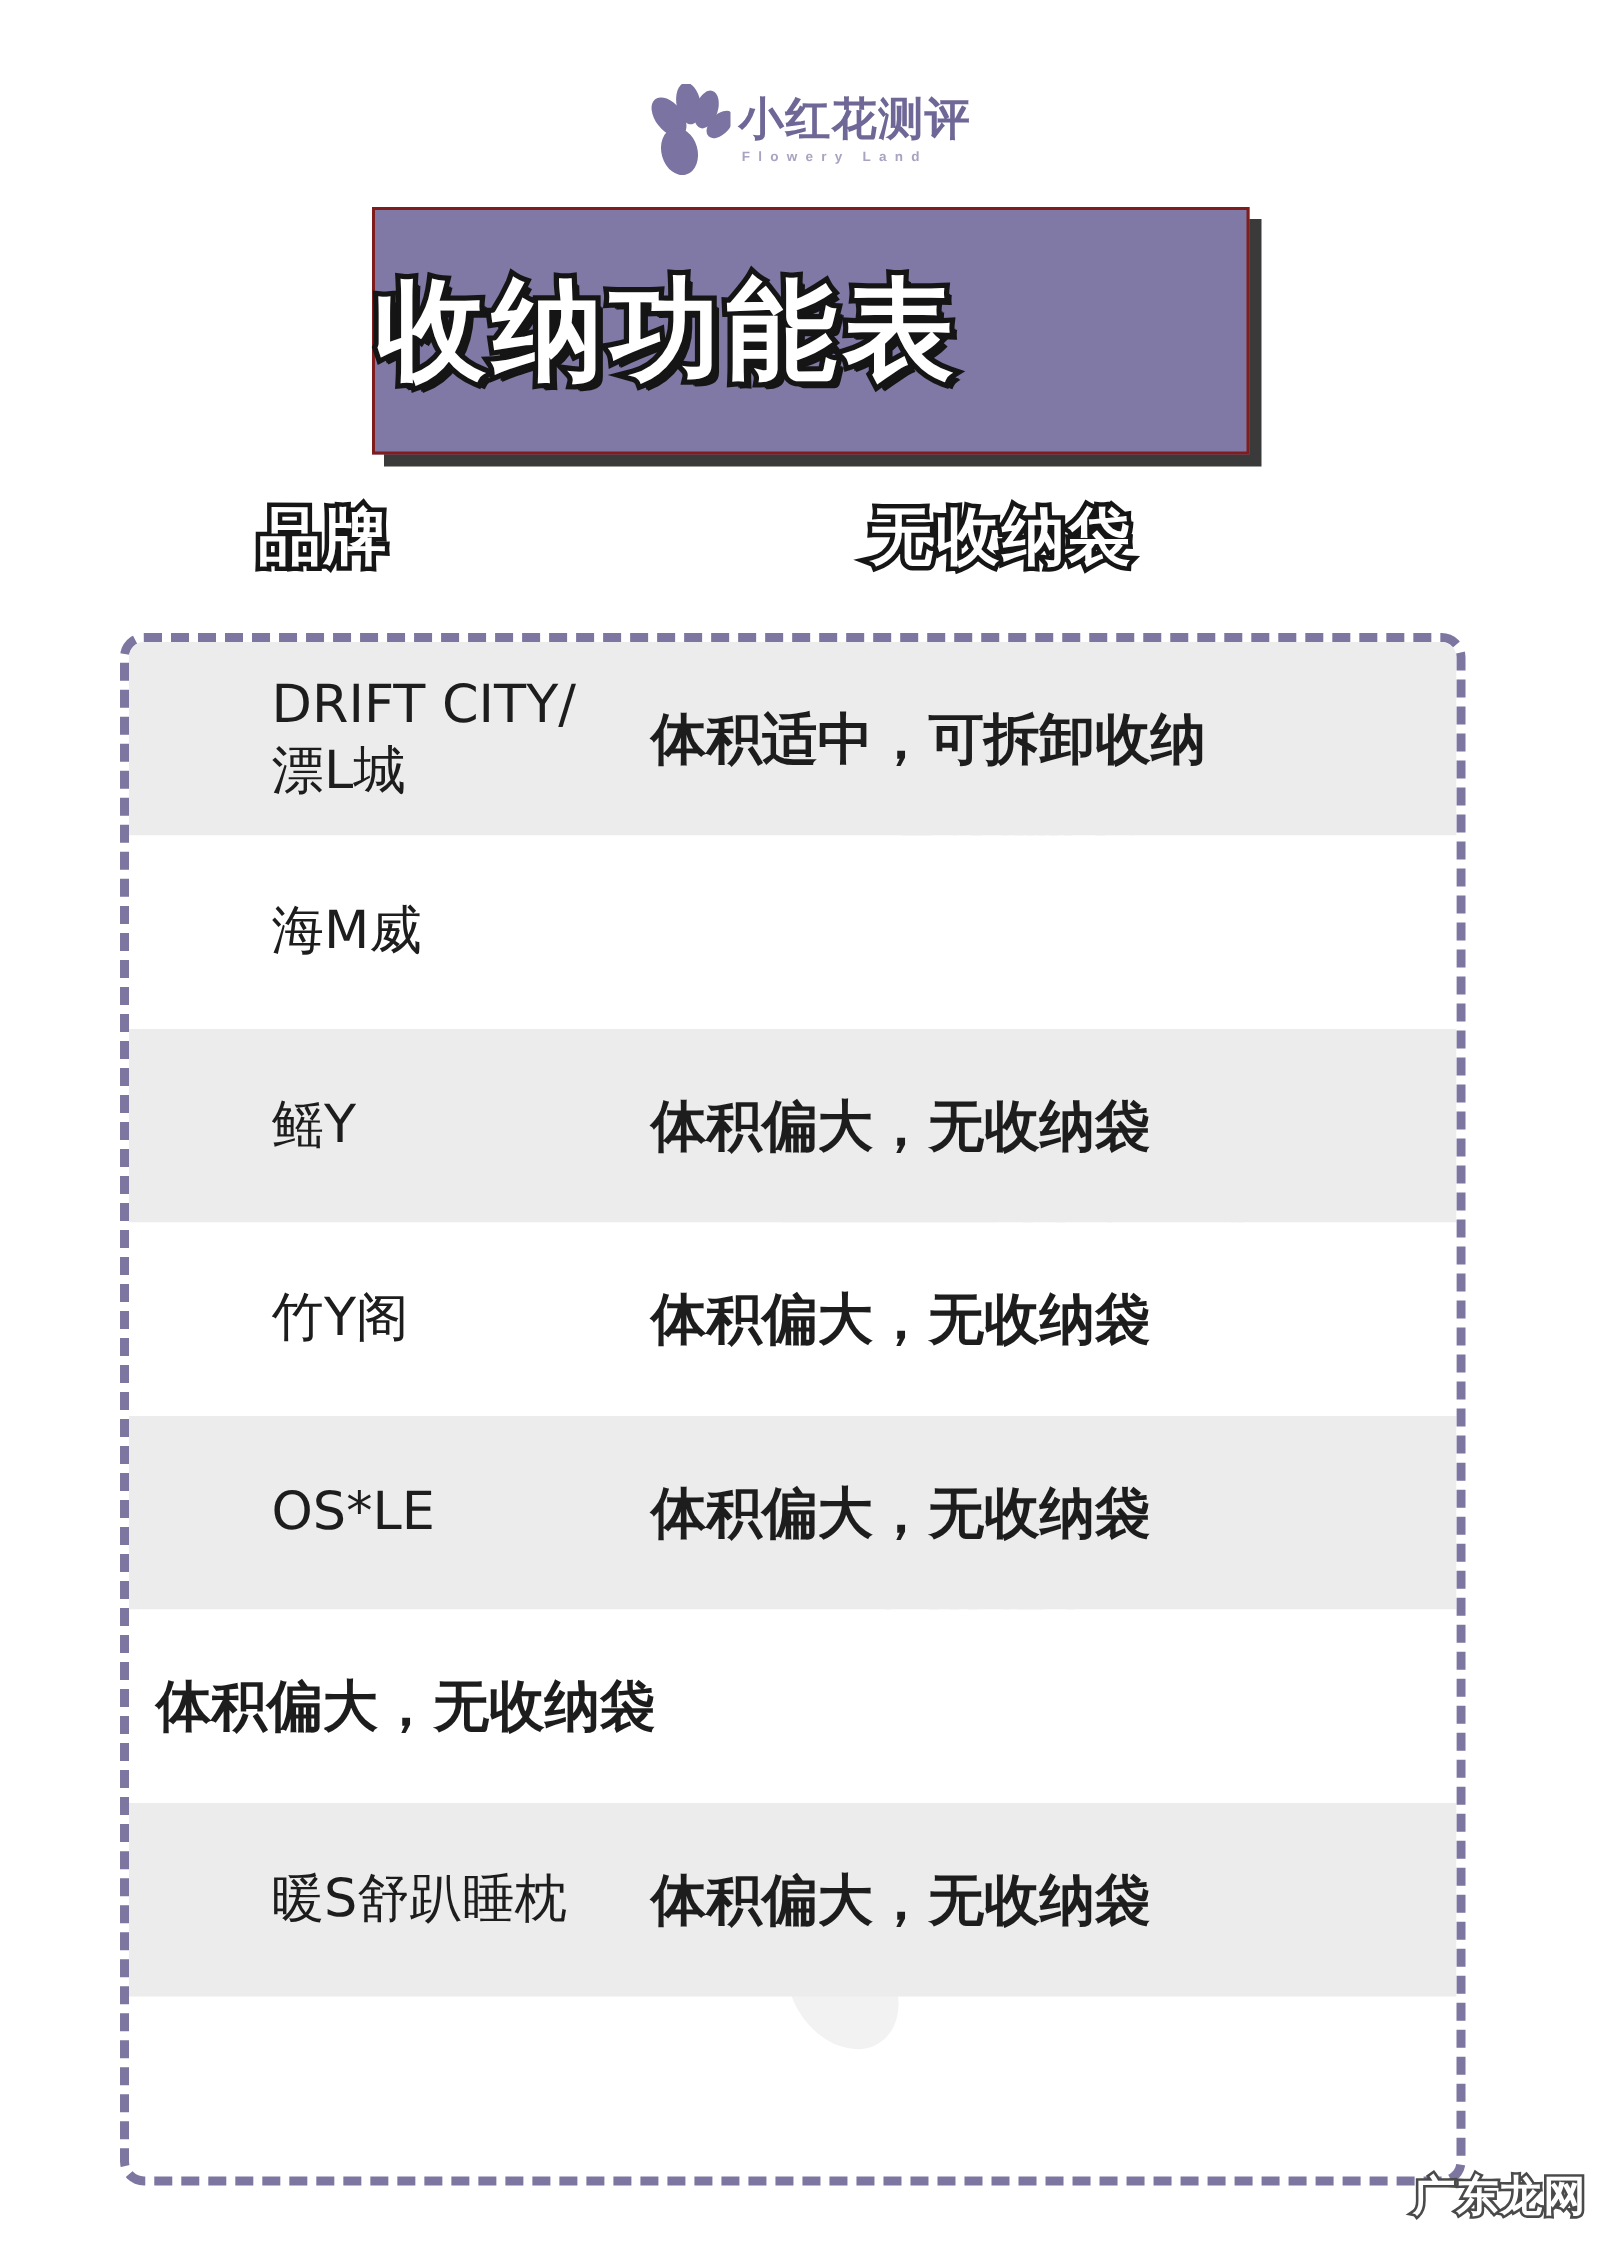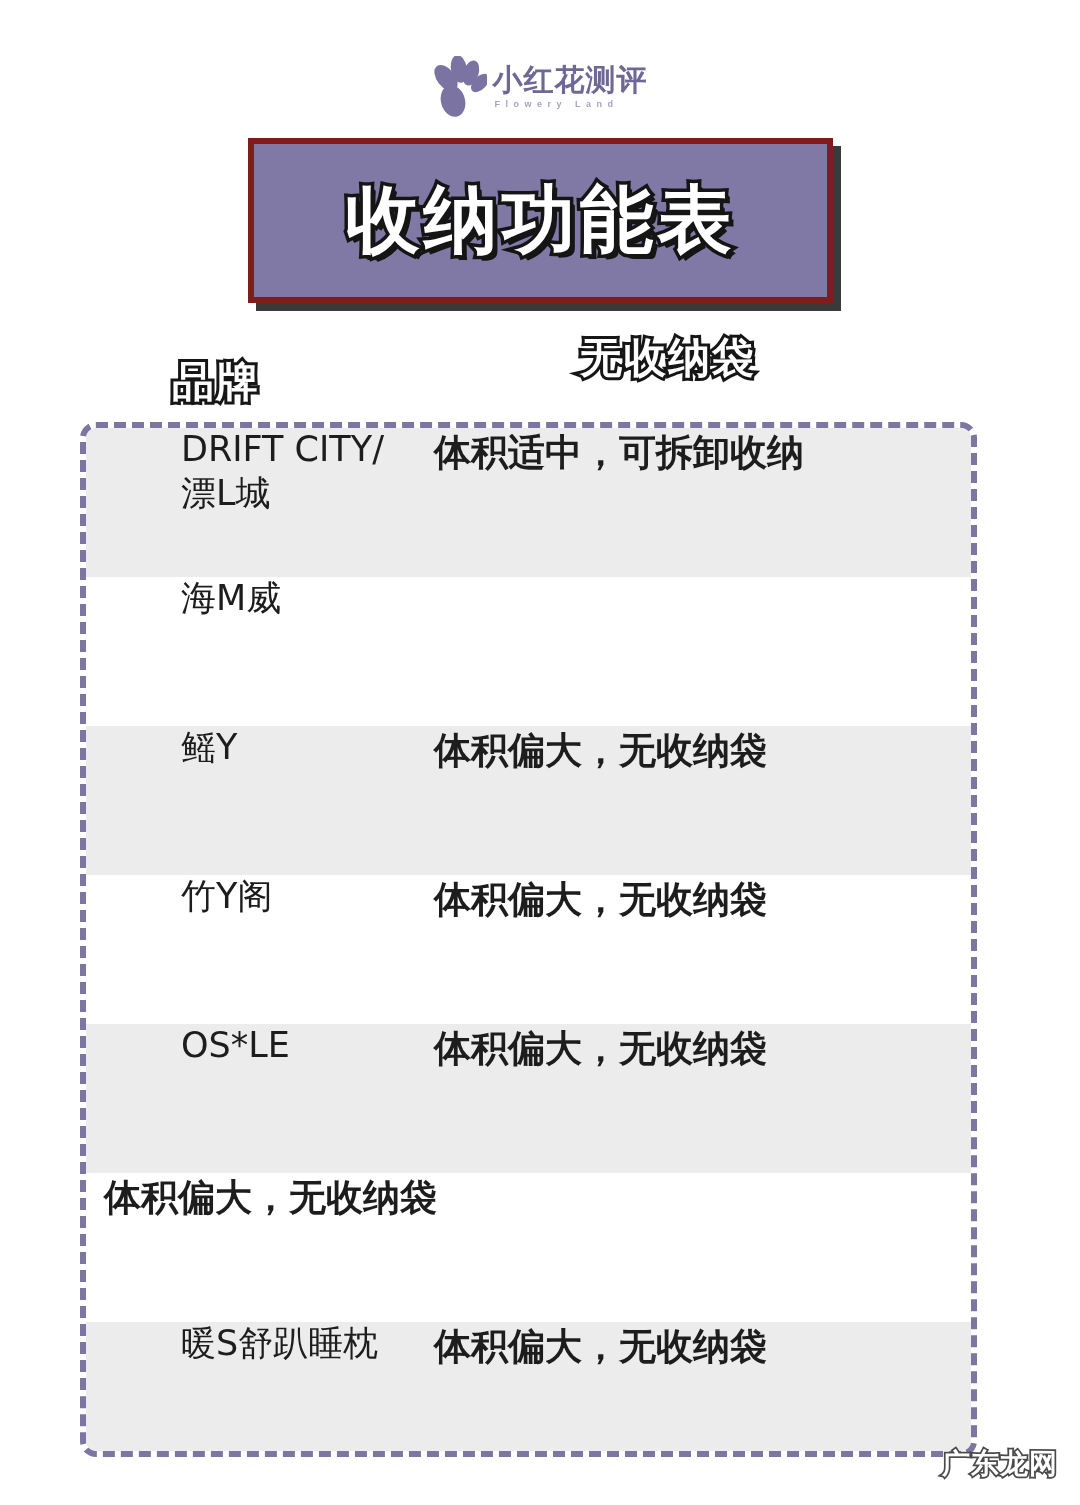--- a/index.html
+++ b/index.html
@@ -63,24 +63,23 @@
     position: absolute;
     left: 8px; top: 8px;
     width: 585px; height: 165px;
     background: #3a3a3a;
   }
   #title-banner {
     position: absolute;
     left: 0; top: 0;
     width: 585px; height: 165px;
     background: #8179a5;
-    border: 6px solid #7f1d1d;
+    border: 2px solid #7f1d1d;
     display: flex;
     align-items: center;
-    justify-content: center;
   }
   #title-banner .title-text {
     font-family: "DejaVu Sans", "Liberation Sans", sans-serif;
     font-size: 74px;
     font-weight: bold;
     color: #ffffff;
     letter-spacing: 4px;
     -webkit-text-stroke: 7px #151515;
     paint-order: stroke fill;
     text-shadow:
@@ -99,43 +98,43 @@
     top: 0;
     font-family: "DejaVu Sans", "Liberation Sans", sans-serif;
     font-size: 42px;
     font-weight: bold;
     color: #ffffff;
     letter-spacing: 2px;
     -webkit-text-stroke: 6px #161616;
     paint-order: stroke fill;
     white-space: nowrap;
   }
-  #column-headers .col-head.brand { left: 92px; margin-top: 24px; }
+  #column-headers .col-head.brand { left: 92px; }
   #column-headers .col-head.feature { left: 500px; }
 
   
   #feature-table {
     position: absolute;
     left: 80px; top: 422px;
     width: 897px; height: 1035px;
     border: 6px dashed #7d76a0;
     border-radius: 16px;
     overflow: hidden;
     background: #ffffff;
   }
   .table-rows {
     position: relative;
     width: 100%; height: 100%;
     z-index: 2;
   }
   .trow {
     position: relative;
-    height: 149px;
-    display: flex;
-    align-items: flex-start;
+    height: 129px;
+    display: flex;
+    align-items: center;
   }
   .trow.shaded { background: #ececec; }
   .trow.plain  { background: #ffffff; }
 
   .cell-brand {
     position: relative;
     z-index: 3;
     width: 330px;
     padding-left: 95px;
     font-size: 35px;

